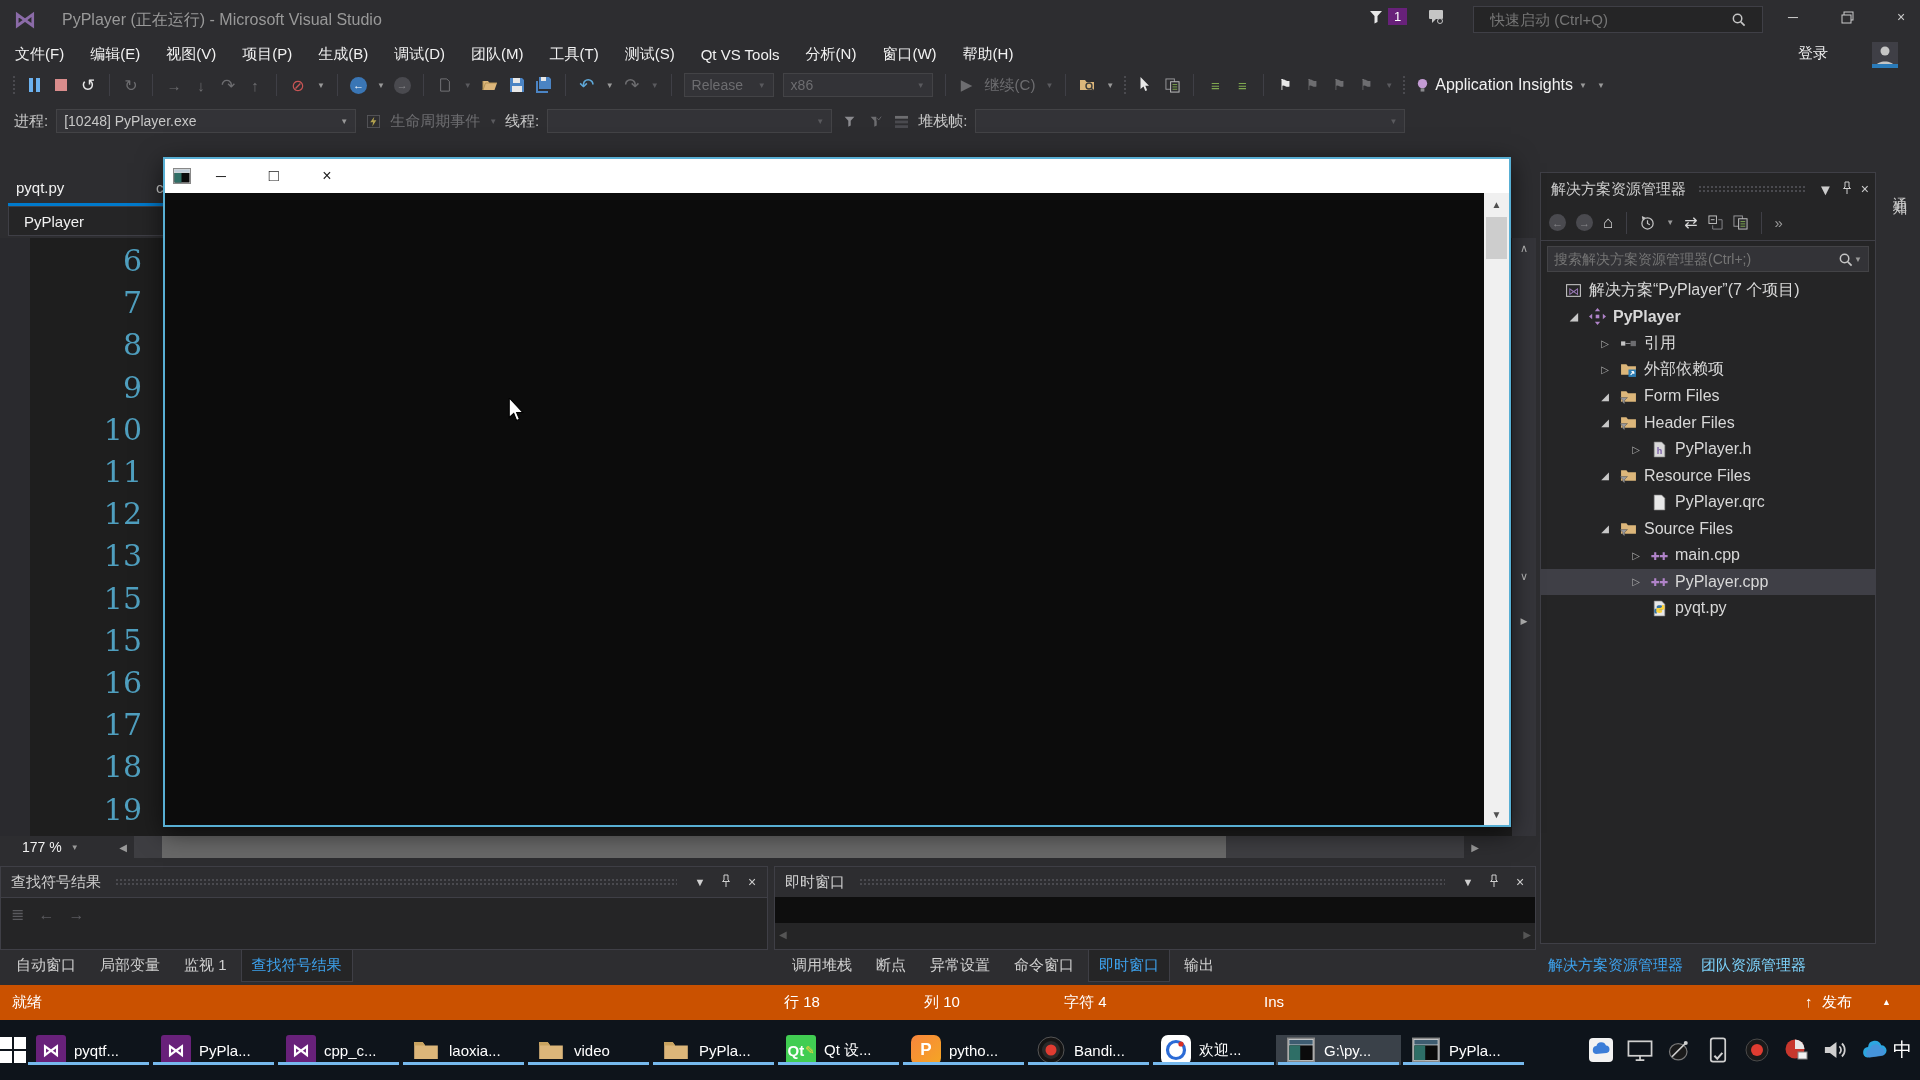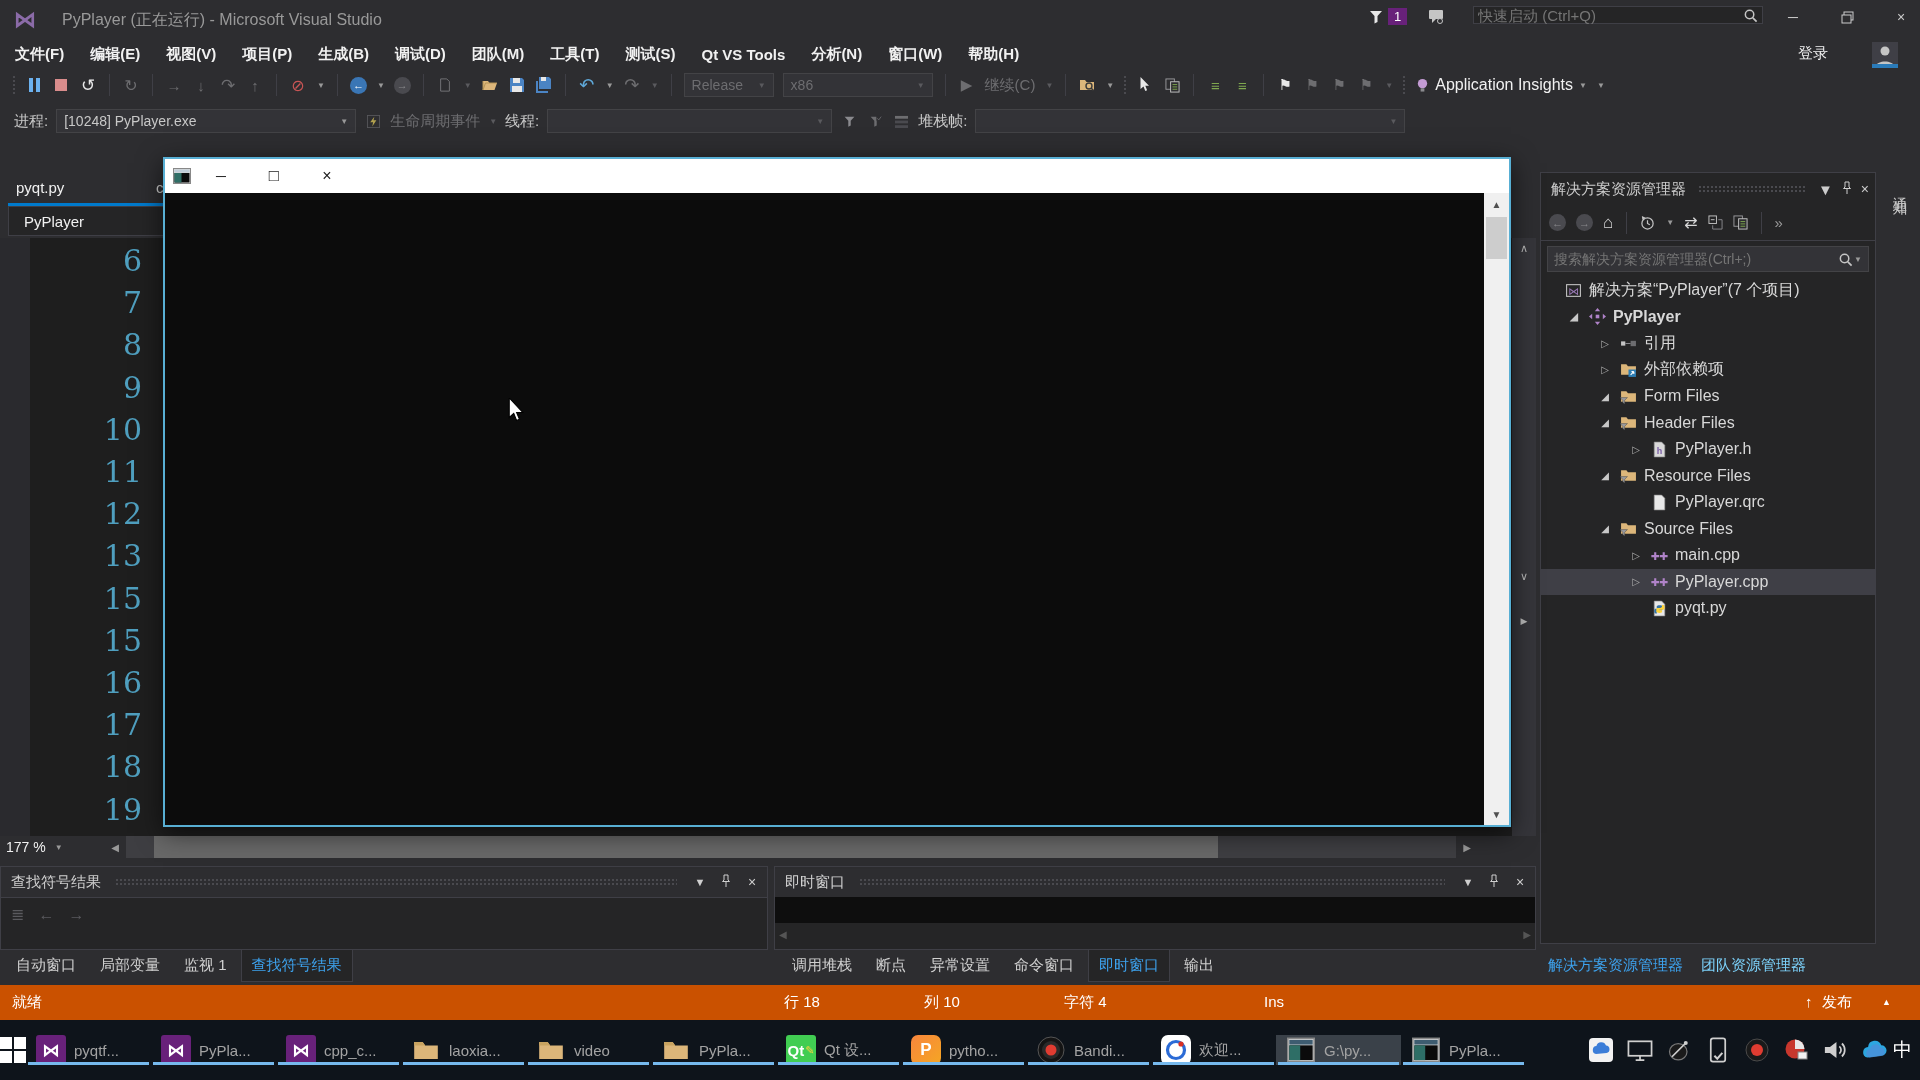--- a/index.html
+++ b/index.html
@@ -11,32 +11,32 @@
   .dim { color:#6D6D70; }
   .ic  { display:inline-flex; align-items:center; justify-content:center; }
 
   
   #titlebar { left:0; top:0; width:1920px; height:40px; background:#2D2D30; }
   #vs-logo { left:14px; top:7px; font-size:22px; font-weight:bold; color:#8B6BA8; }
   #win-title { left:62px; top:10px; color:#999999; font-size:16px; }
   #notif-group { left:1368px; top:8px; gap:4px; }
   #notif-badge { background:#68217A; color:#fff; font-size:13px; padding:1px 6px; }
   #feedback-ic { left:1428px; top:8px; }
-  #quick-launch { left:1473px; top:6px; width:290px; height:18px; background:#252526;
-    border:1px solid #3F3F46; display:flex; align-items:center; padding:0 4px; }
+  #quick-launch { left:1473px; top:6px; width:290px; height:27px; background:#252526;
+    border:1px solid #3F3F46; display:flex; align-items:center; padding:0 16px; }
   #quick-launch input { flex:1; background:transparent; border:none; outline:none;
     color:#808080; font-size:15px; font-family:"Liberation Sans",sans-serif; }
   .winbtn { width:34px; height:26px; display:flex; align-items:center; justify-content:center;
     color:#CCCCCC; font-size:14px; }
   #tb-min{left:1776px;top:4px;} #tb-max{left:1830px;top:4px;} #tb-close{left:1884px;top:4px;}
 
   
   #menubar { left:0; top:40px; width:1920px; height:28px; display:flex; align-items:center;
              padding-left:15px; gap:26px; color:#F1F1F1; }
-  .menu-item { white-space:nowrap;font-weight:bold; }
+  .menu-item { white-space:nowrap; }
   #signin { left:1798px; top:44px; }
   #avatar { left:1872px; top:42px; }
 
   
   #toolbar { left:0; top:68px; width:1920px; height:34px; display:flex; align-items:center;
              padding-left:12px; gap:9px; }
   .tsep { width:1px; height:22px; background:#3F3F46; margin:0 3px; }
   .grip { width:4px; height:20px; background-image:radial-gradient(#4A4A4F 1px, transparent 1px);
           background-size:4px 4px; }
   .tbtn { min-width:18px; height:24px; display:flex; align-items:center; justify-content:center;
@@ -70,22 +70,22 @@
           font-size:15px; width:280px; overflow:hidden; }
   #tab-underline { position:absolute; left:8px; top:27px; width:404px; height:3px; background:#007ACC; }
   #navbar { position:absolute; left:8px; top:66px; width:494px; height:30px; background:#252526;
             border:1px solid #3F3F46; display:flex; align-items:center; padding:0 8px; gap:7px; }
   #editor-body { position:absolute; left:0; top:98px; width:1512px; height:598px; background:#1E1E1E; }
   #gutter { position:absolute; left:0; top:0; width:30px; height:598px; background:#2a2a2e; }
   #line-col { position:absolute; left:30px; top:2px; width:112px; text-align:right;
     font-family:"DejaVu Serif", serif; font-size:30px; line-height:42.2px; color:#4F9FBF; }
   #hscroll { position:absolute; left:0; top:696px; width:1512px; height:22px; background:#2D2D30;
              display:flex; align-items:center; }
-  #zoom-ctl { width:104px; height:22px; display:flex; align-items:center; padding:0 6px; gap:8px;
-              color:#F1F1F1; font-size:14px; }
+  #zoom-ctl { width:104px; height:22px; display:flex; align-items:center; padding:0 14px; gap:8px;
+              color:#F1F1F1; font-size:14px;margin-left:8px; }
   .sc-arrow { width:22px; height:22px; display:flex; align-items:center; justify-content:center;
               color:#999; font-size:10px; background:#2D2D30; }
   #hs-track { position:relative; width:1330px; height:22px; background:#3E3E42; }
   #hs-thumb { position:absolute; left:28px; top:0; width:1064px; height:22px; background:#686868; }
 
   
   #vscroll-strip { left:1512px; top:238px; width:24px; height:598px; background:#35353A; }
   #vscroll-strip .mark { position:absolute; left:0; width:24px; text-align:center; color:#B8B8B8; }
 
   
@@ -163,21 +163,21 @@
 
   
   #taskbar { left:0; top:1020px; width:1920px; height:60px; background:#0E141B; display:flex;
              align-items:stretch; z-index:80; }
   #start-btn { width:85px; display:flex; align-items:center; justify-content:center; }
   #win-logo { display:grid; grid-template-columns:12px 12px; grid-template-rows:12px 12px; gap:2px; }
   #win-logo i { background:#FFFFFF; }
   .tb-app { position:relative; width:125px; display:flex; align-items:center; padding-left:10px;
             gap:8px; }
   .tb-app.active { background:#3A4149; }
-  .tb-label { color:#a3a3a3; font-size:15px; white-space:nowrap; overflow:hidden; }
+  .tb-label { color:#ffffff; font-size:15px; white-space:nowrap; overflow:hidden; }
   .tb-under { position:absolute; left:2px; bottom:0; width:121px; height:3px; background:#76B9ED; }
   .tile { width:30px; height:30px; border-radius:3px; display:flex; align-items:center;
           justify-content:center; flex:0 0 30px; }
   #tray { margin-left:60px; display:flex; align-items:center; gap:9px; }
   .tray-ic { width:30px; height:34px; display:flex; align-items:center; justify-content:center; }
   #ime { color:#FFFFFF; font-size:19px; margin:0 10px 0 4px; display:flex; align-items:center; }
 </style>
 </head>
 <body>
 

